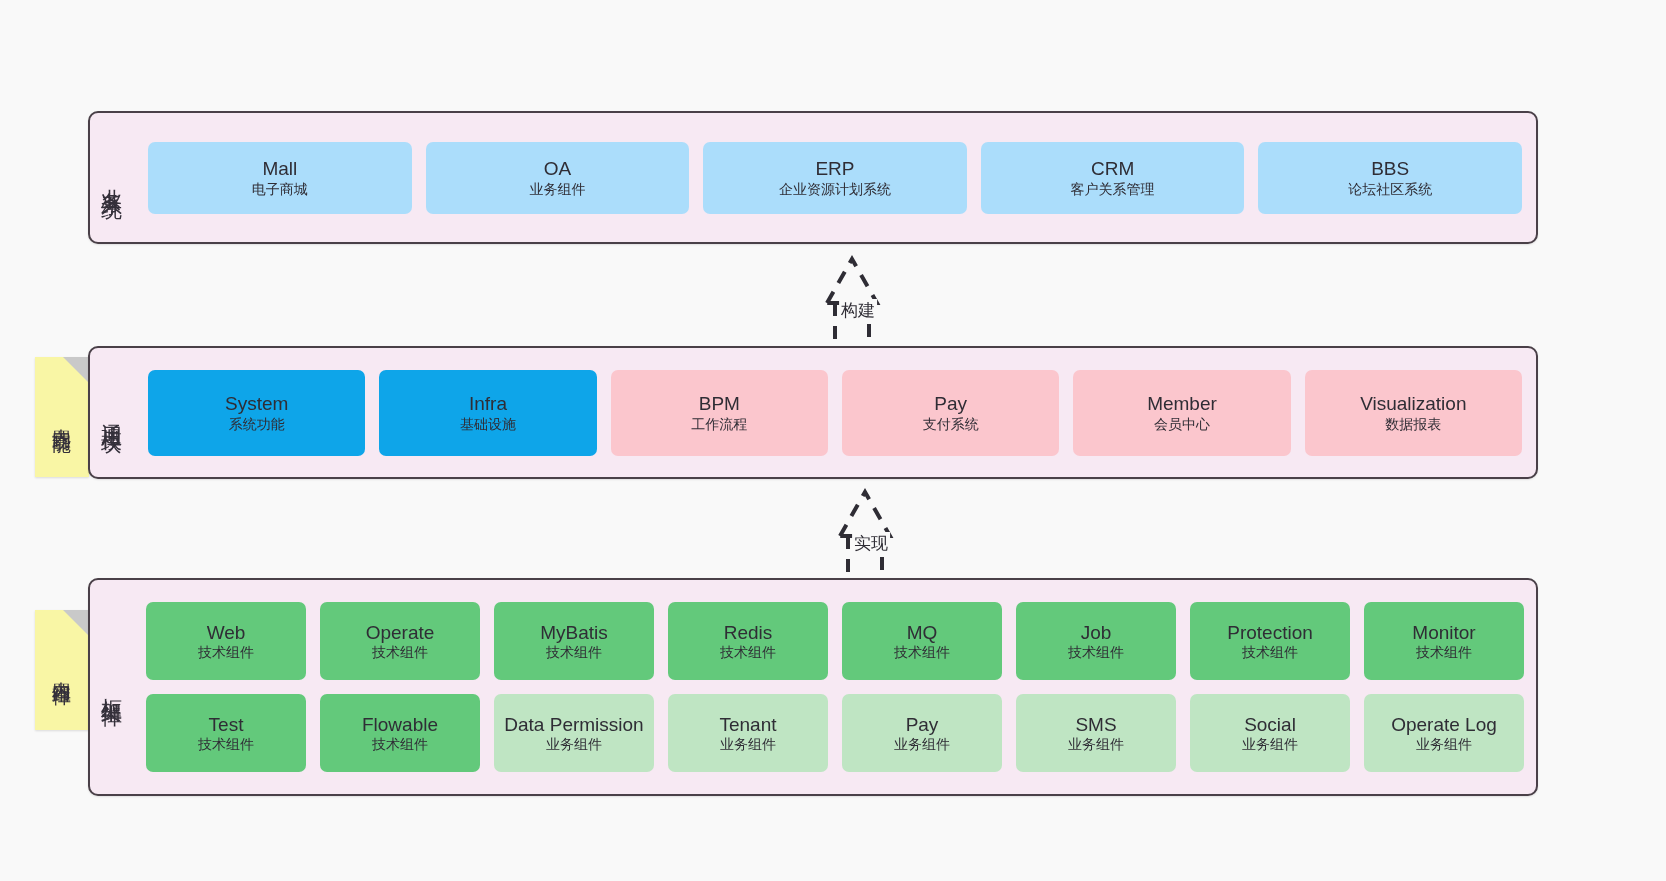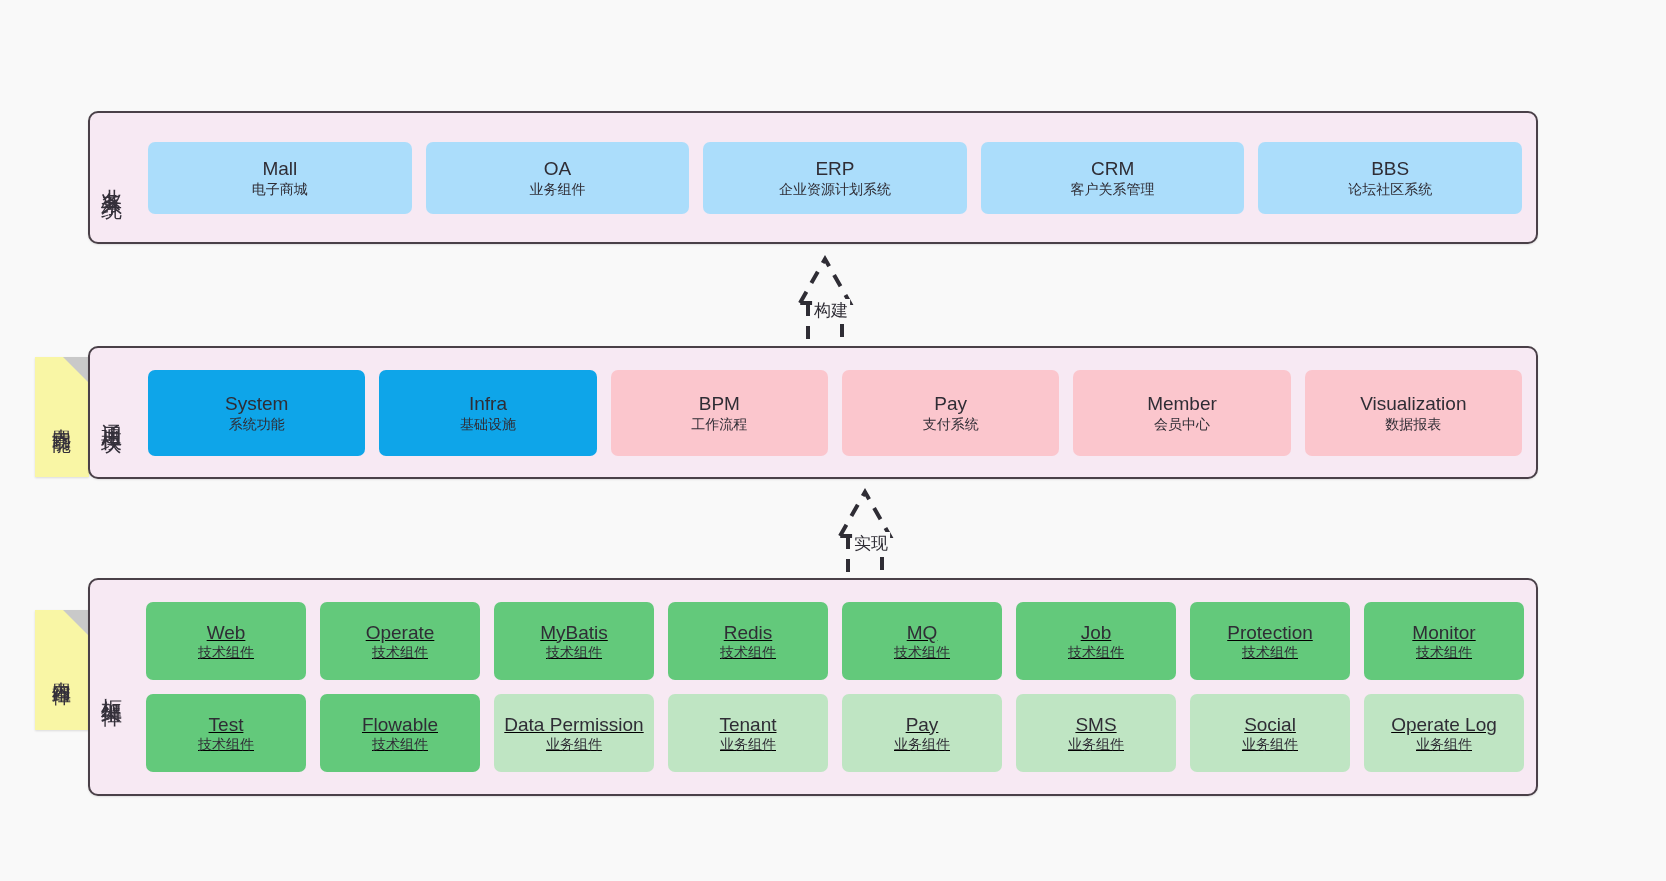--- a/index.html
+++ b/index.html
@@ -48,21 +48,20 @@
     align-items: center;
     justify-content: space-between;
     padding: 0 14px;
     gap: 14px;
   }
   .layer-body.two-rows {
     flex-direction: column;
     justify-content: center;
     gap: 14px;
     padding: 14px 12px;
-    text-decoration: underline;
   }
   .row {
     width: 100%;
     display: flex;
     align-items: stretch;
     justify-content: space-between;
     gap: 14px;
   }
 
   
@@ -136,21 +135,21 @@
     left: 50%;
     top: 46px;
     transform: translateX(-34%);
     font-size: 17px;
     color: #2f2d35;
     background: #f9f9f9;
     padding: 0 2px;
     white-space: nowrap;
     user-select: none;
   }
-  #arrow-build { left: 730px; top: 253px; }
+  #arrow-build { left: 757px; top: 253px; }
   #arrow-impl  { left: 770px; top: 486px; }
 </style>
 </head>
 <body>
 
 <div id="stage">
 
   <div class="layer" id="layer-business">
     <div class="layer-title">业务系统</div>
     <div class="layer-body">

